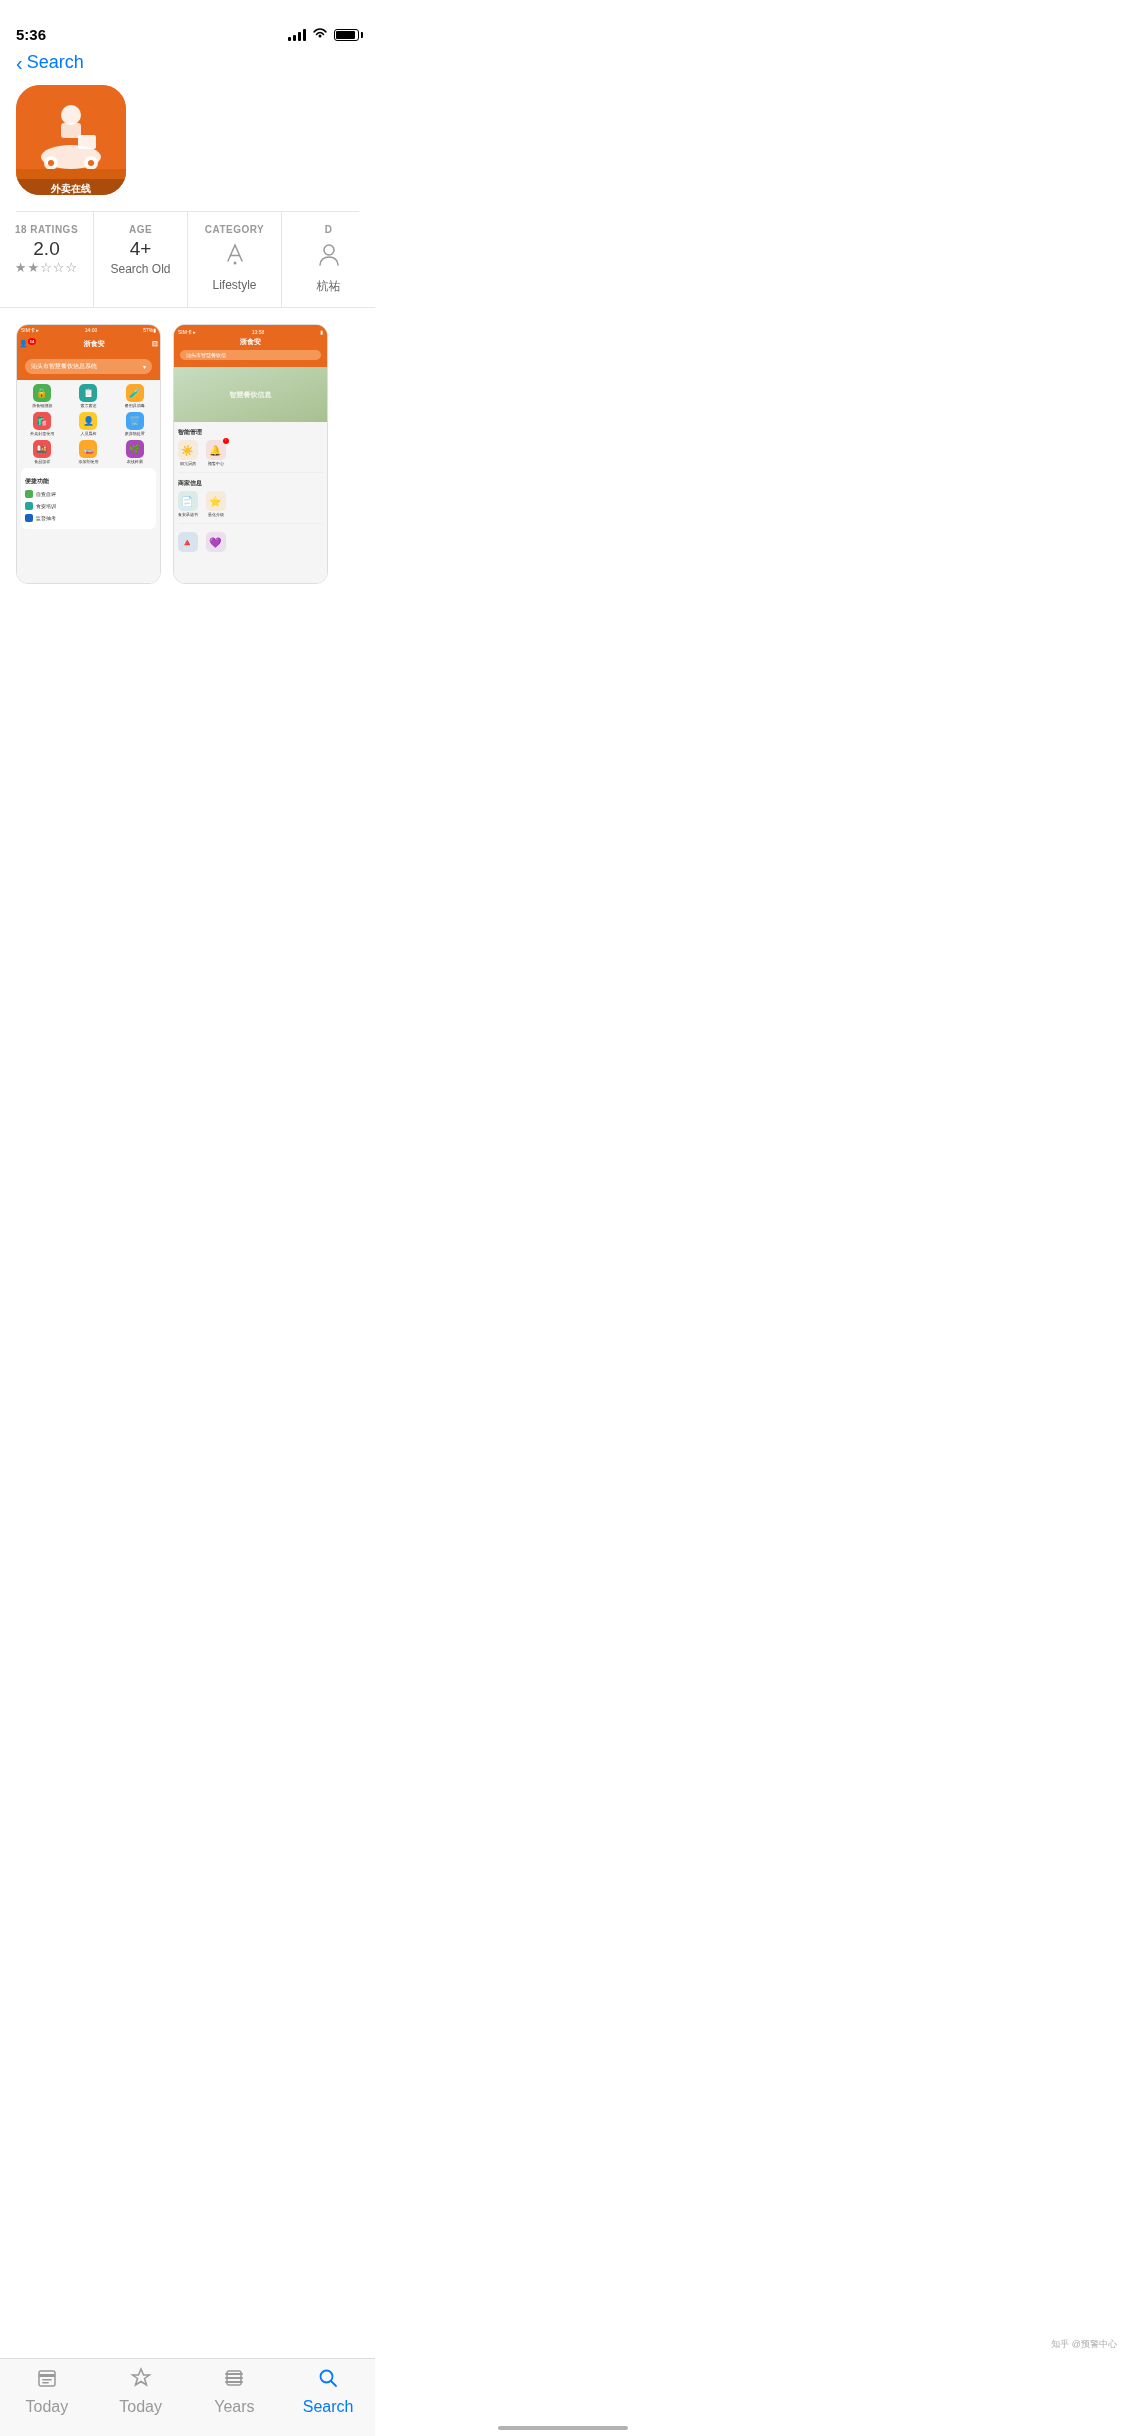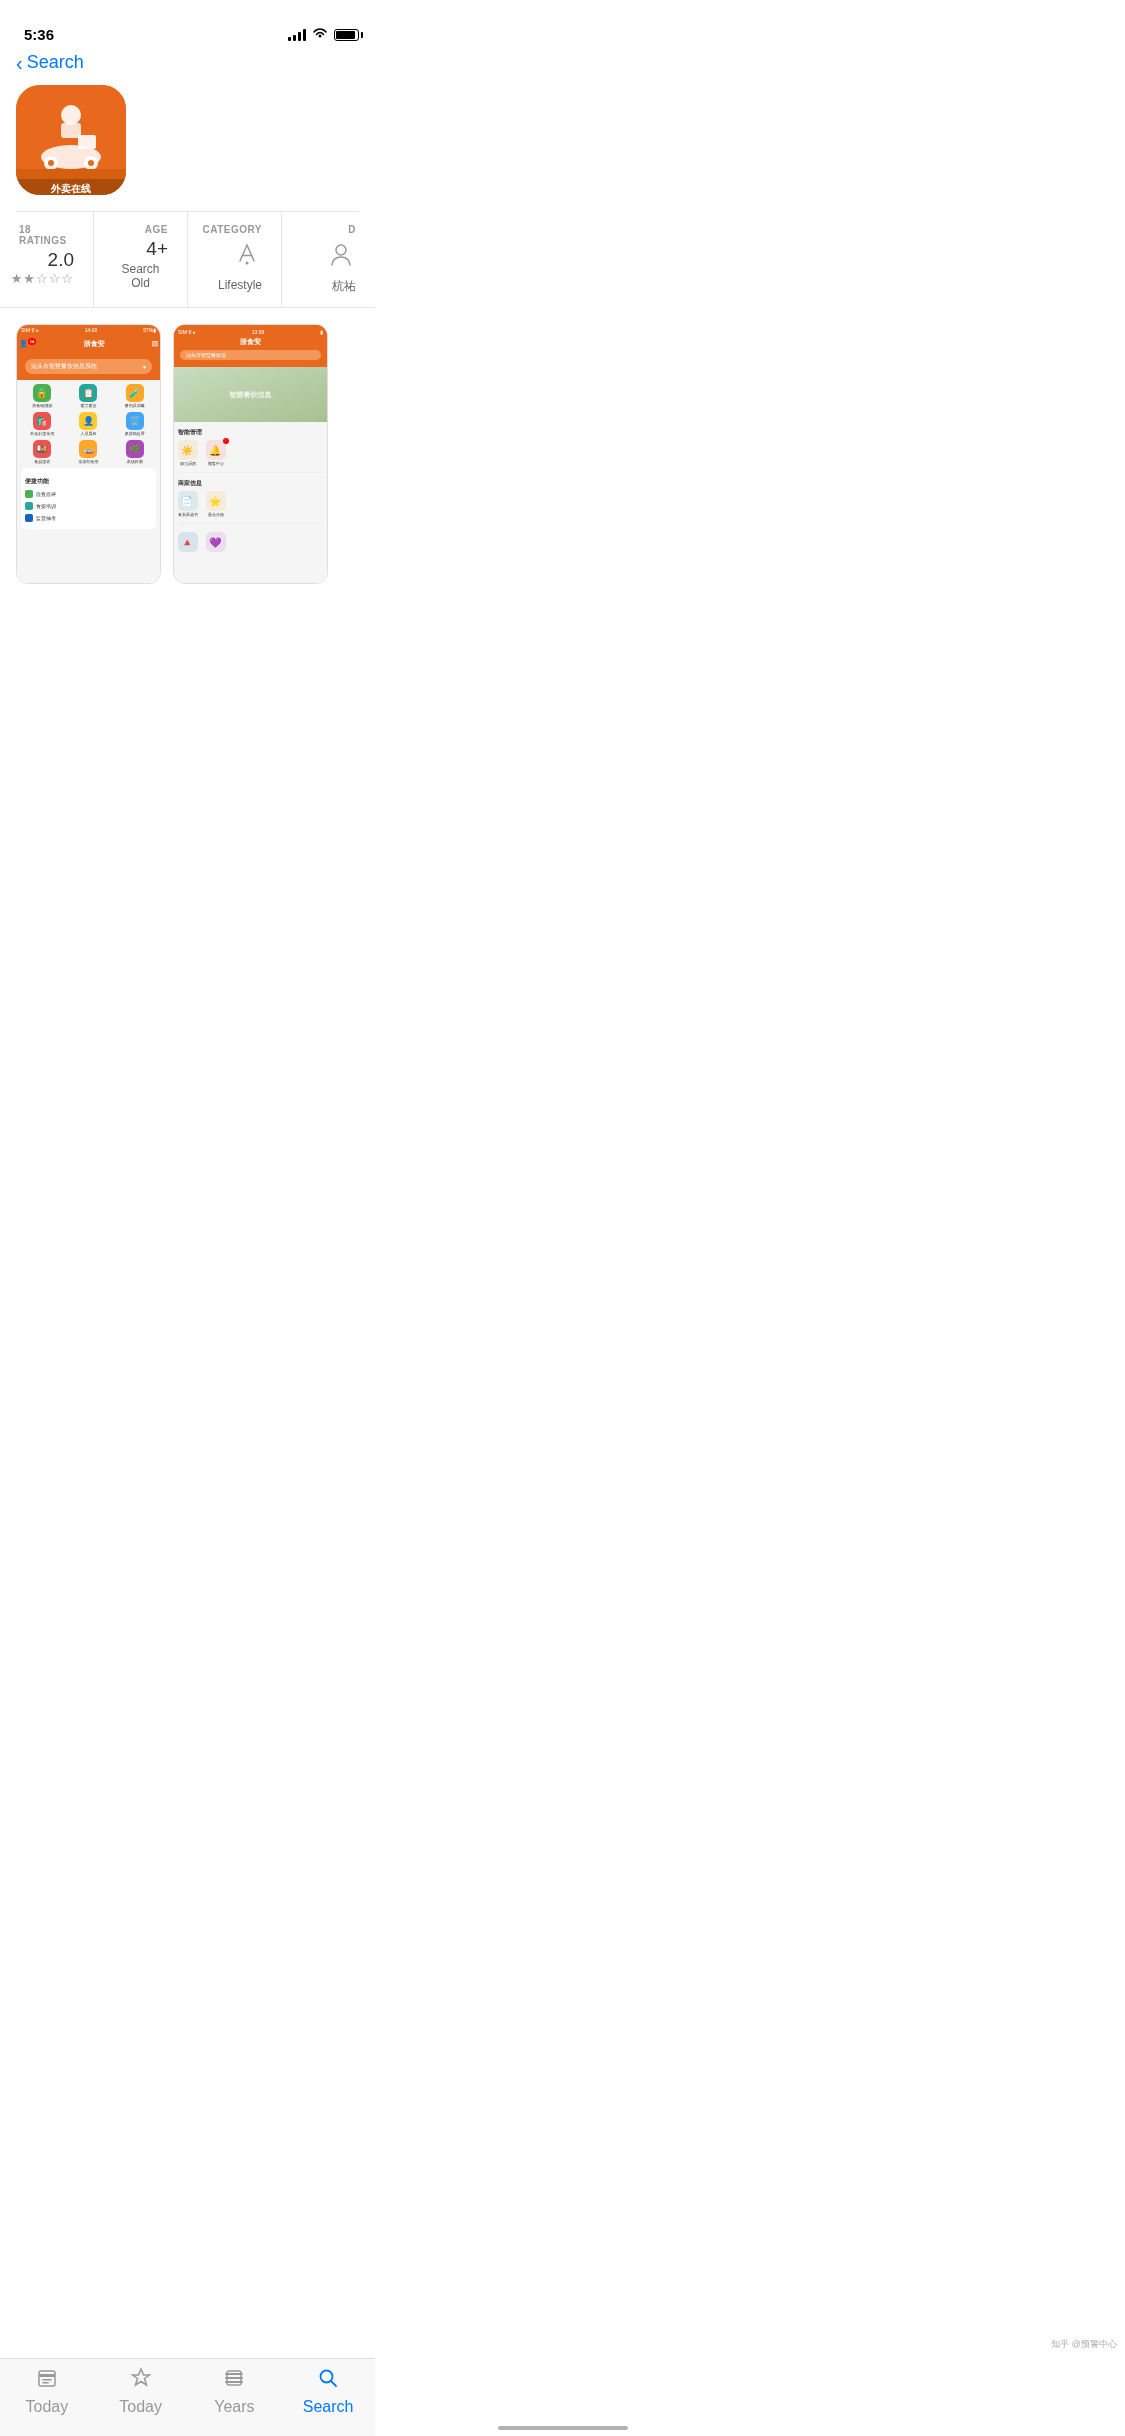--- a/index.html
+++ b/index.html
@@ -13,21 +13,20 @@
       position: relative;
     }
 
     
     .status-bar {
       display: flex;
       justify-content: space-between;
       align-items: center;
       padding: 31px 16px 6px;
       height: 44px;
-      margin-left: 8px;
     }
     .status-time {
       font-size: 15px;
       font-weight: 600;
       color: #000;
     }
     .status-icons {
       display: flex;
       align-items: center;
       gap: 6px;
@@ -162,22 +161,22 @@
     
     .stats-row {
       display: flex;
       border-bottom: 1px solid #E5E5EA;
       margin: 0 0 0 0;
     }
     .stat-item {
       flex: 1;
       display: flex;
       flex-direction: column;
-      align-items: flex-end;
-      padding: 12px 19px;
+      align-items: center;
+      padding: 12px 8px;
       border-right: 1px solid #E5E5EA;
       overflow: hidden;
     }
     .stat-item:last-child {
       border-right: none;
     }
     .stat-label {
       font-size: 10px;
       color: #999;
       font-weight: 600;

